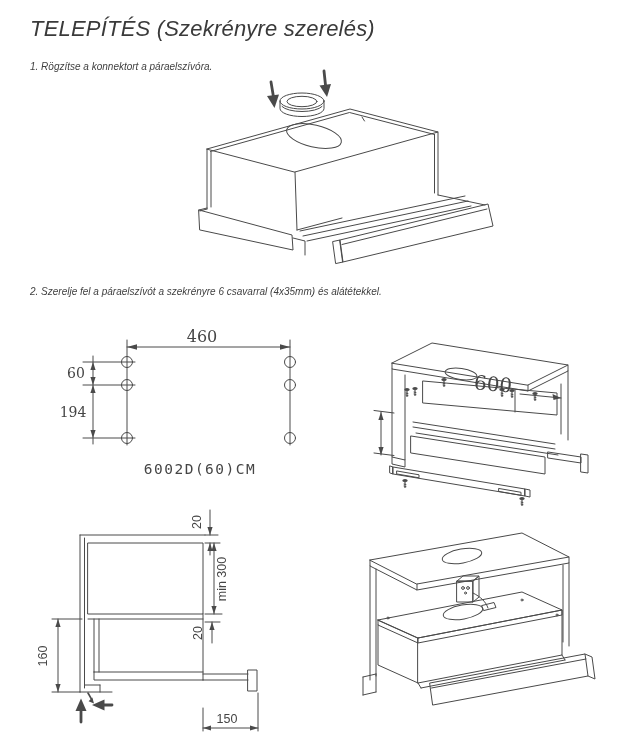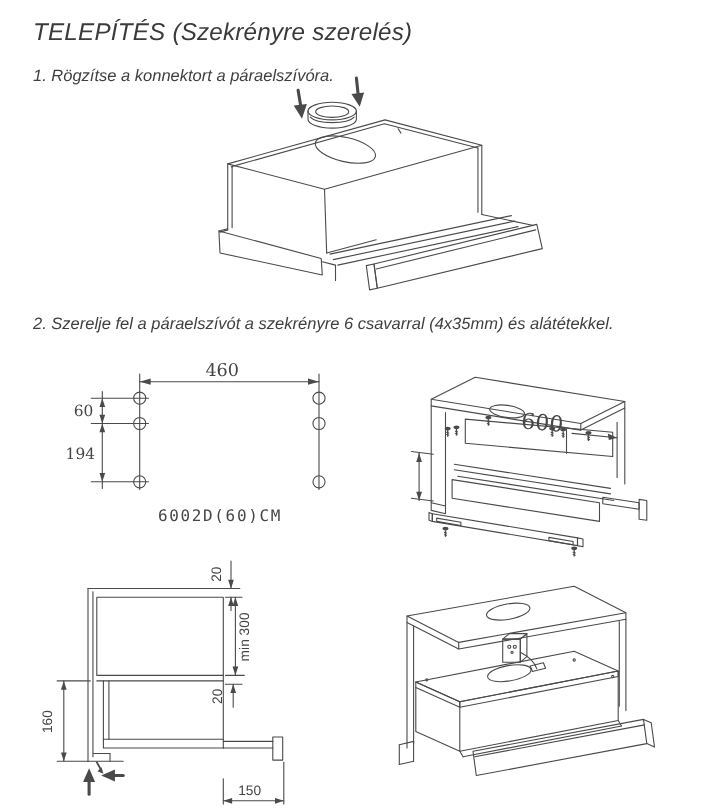--- a/index.html
+++ b/index.html
@@ -3,21 +3,21 @@
 <meta charset="utf-8">
 <style>
   :root{ --ink:#4a4a4a; --txt:#3f3f3f; }
   html,body{ margin:0; padding:0; }
   body{
     width:637px; height:738px; position:relative; background:#ffffff;
     font-family:"Liberation Sans", sans-serif; color:var(--txt); overflow:hidden;
   }
   .abs{ position:absolute;font-style:italic; }
   .page-title{ left:30px; top:16px; font-size:22px; font-weight:500; letter-spacing:.2px; color:#3a3a3a; }
-  .step{ font-size:15px; color:#3f3f3f; }
+  .step{ font-size:10px; color:#3f3f3f; }
   .step1{ left:30px; top:61px; }
   .step2{ left:30px; top:286px; }
   svg{ position:absolute; overflow:visible; }
   .ln path,.ln ellipse,.ln circle,.ln line,.ln rect{
     fill:none; stroke:var(--ink); stroke-width:1; stroke-linecap:round; stroke-linejoin:round;
   }
   .fill{ fill:var(--ink) !important; stroke:none !important; }
   .sfill{ fill:var(--ink); stroke:none; }
   .thick{ stroke-width:2.8 !important; }
   svg text{ fill:#454545; }

